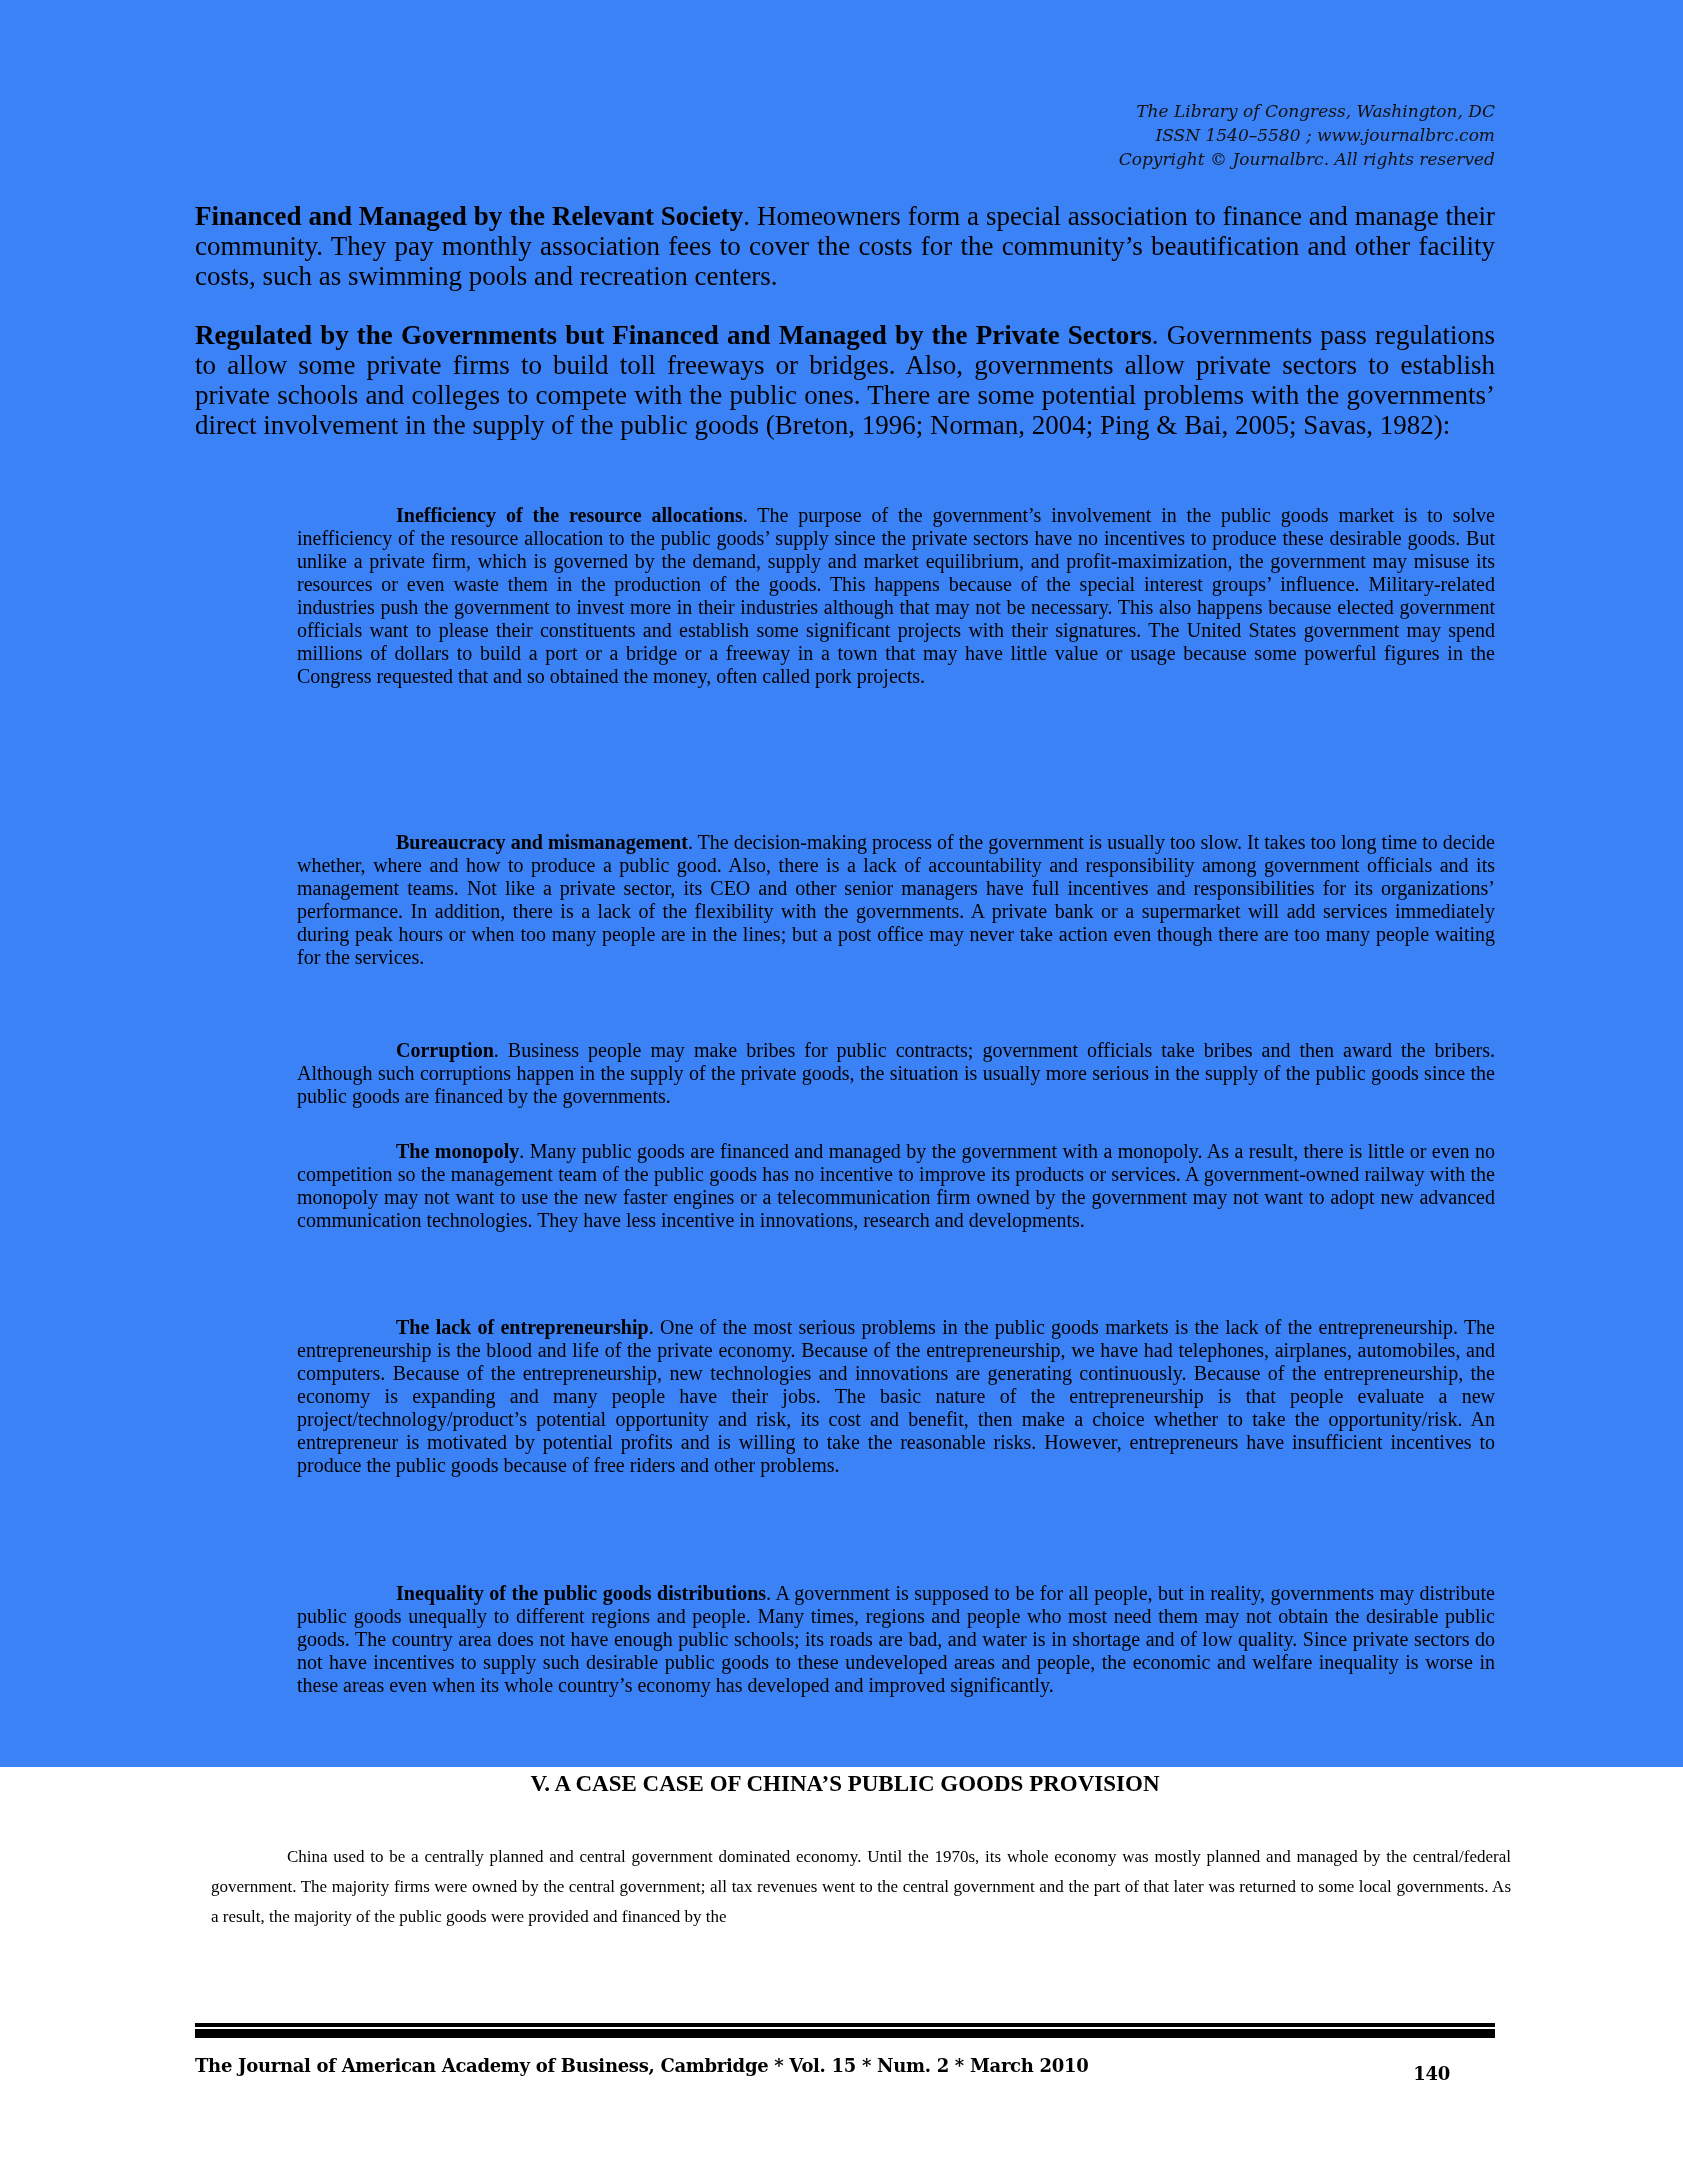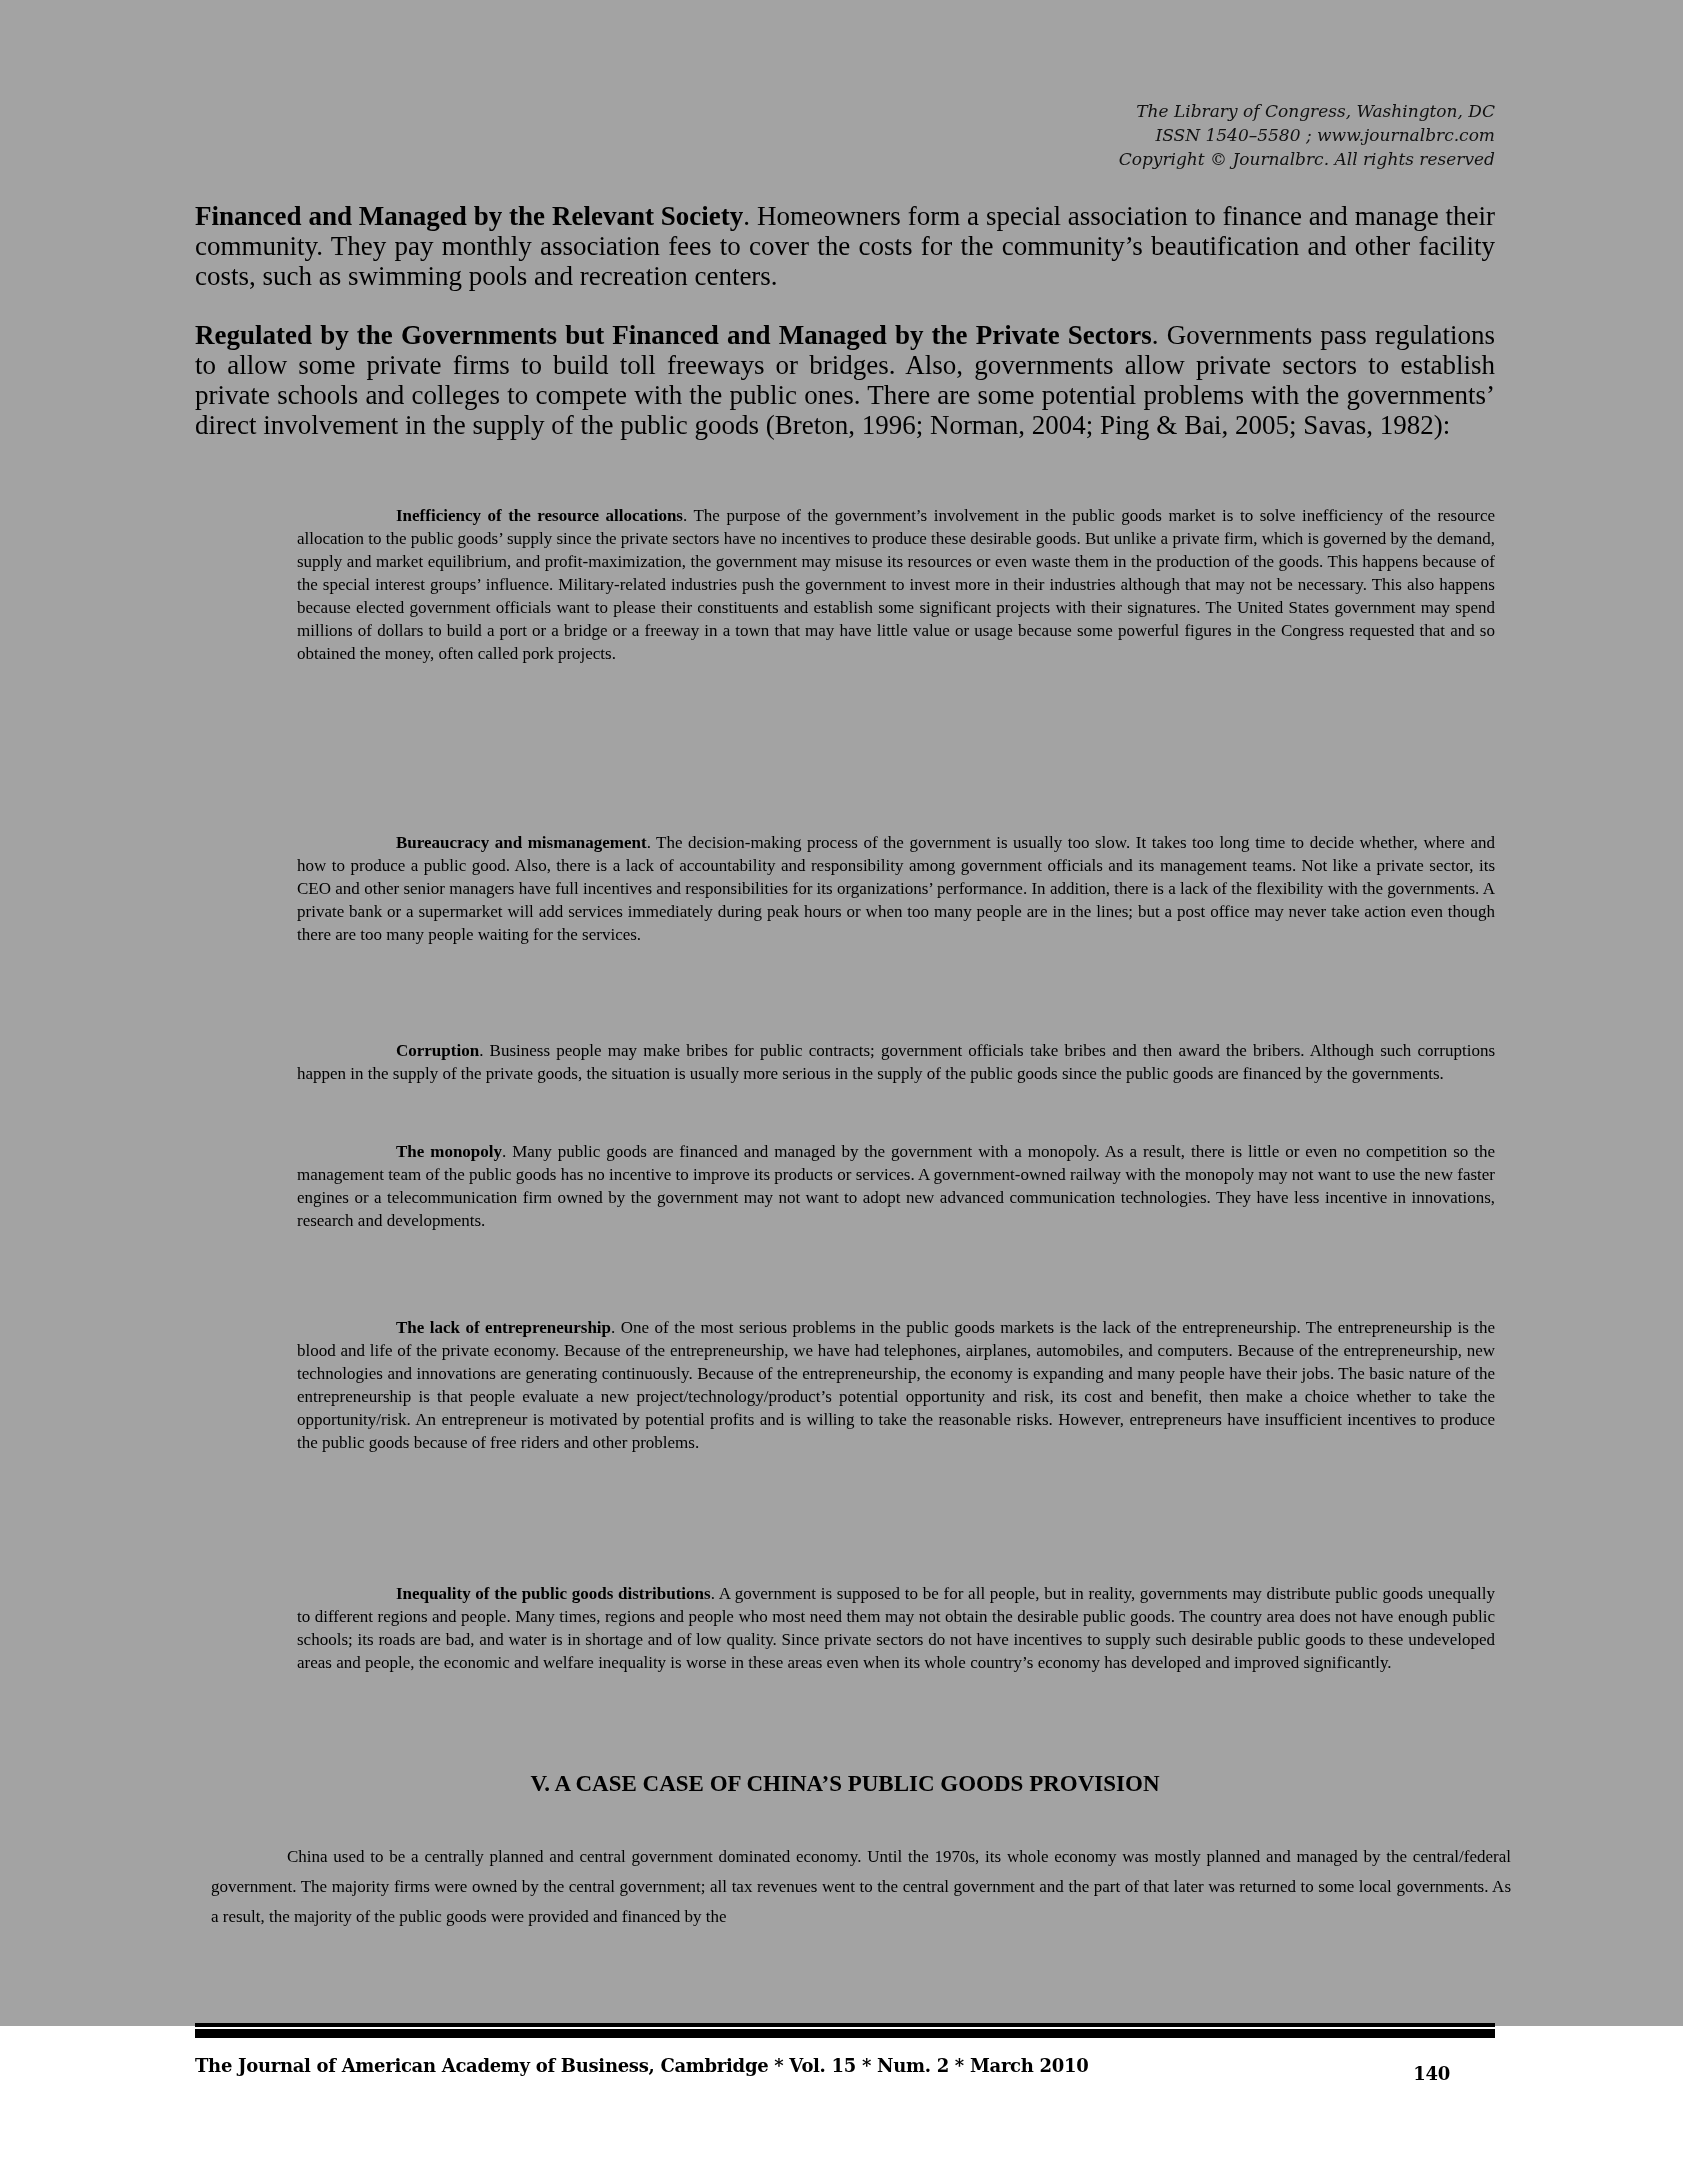--- a/index.html
+++ b/index.html
@@ -1,17 +1,17 @@
 <!DOCTYPE html>
 <html><head>
   <meta charset="utf-8">
   <style>
     html, body { margin: 0; padding: 0; background: #ffffff; }
     body { width: 1683px; height: 2178px; position: relative; overflow: hidden; color: #000; }
-    .page { position: absolute; left: 0; top: 0; width: 1683px; height: 2026px; background: #a3a3a3; }
+    .page { position: absolute; left: 0; top: 0; width: 1683px; height: 1767px; background: #3b82f6; }
 
     .header {
       position: absolute; right: 188px; top: 99px; width: 693px;
       text-align: right;
       font-family: "DejaVu Serif", serif; font-style: italic;
       font-size: 17px; line-height: 24px; color: #111;
     }
     .header div { white-space: nowrap; }
 
     .body-text {
@@ -20,21 +20,21 @@
     }
     .main-para {
       position: absolute; left: 195px; width: 1300px;
       font-size: 27px; line-height: 30px;
       text-align: justify; margin: 0;
     }
     .main-para b { font-weight: bold; }
 
     .block {
       position: absolute; left: 297px; width: 1198px;
-      font-size: 17px; line-height: 23px; text-align: justify;
+      font-size: 20px; line-height: 23px; text-align: justify;
       margin: 0;
     }
     .block .lead { display: inline-block; width: 99px; }
     .block b { font-weight: bold; }
 
     .section-heading {
       position: absolute; left: 195px; width: 1300px; top: 1770px;
       text-align: center; font-family: "Liberation Serif", serif;
       font-weight: bold; font-size: 23px; line-height: 28px;
     }

